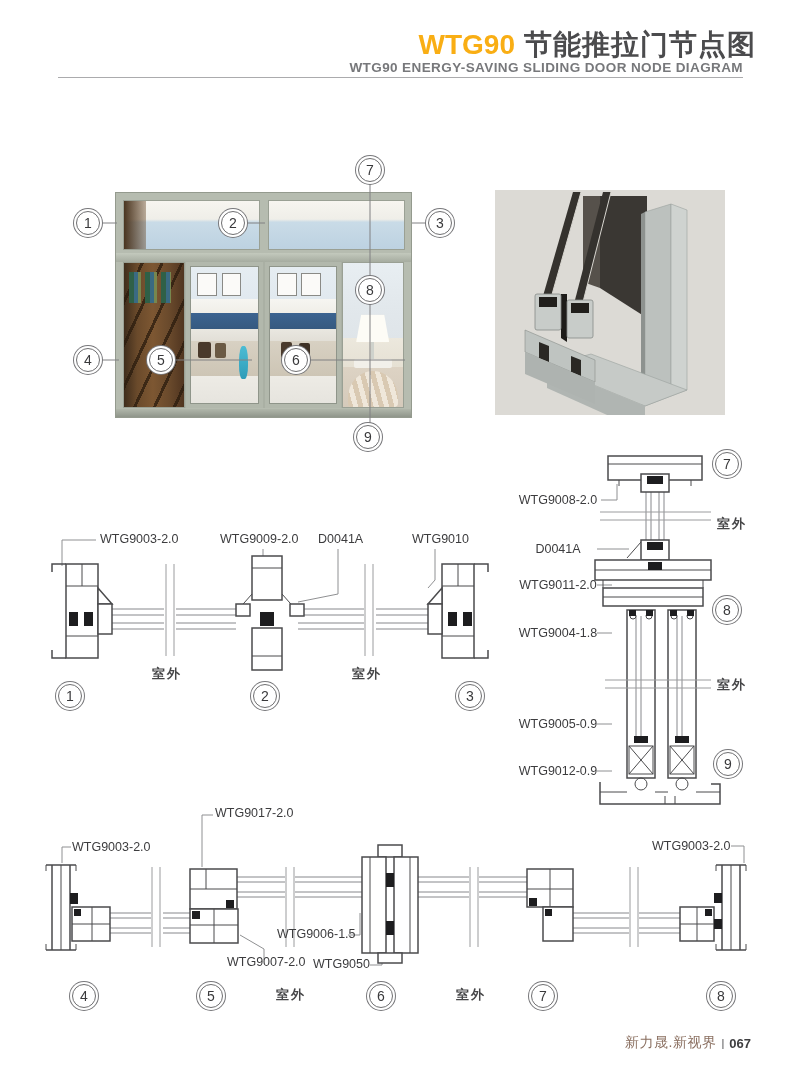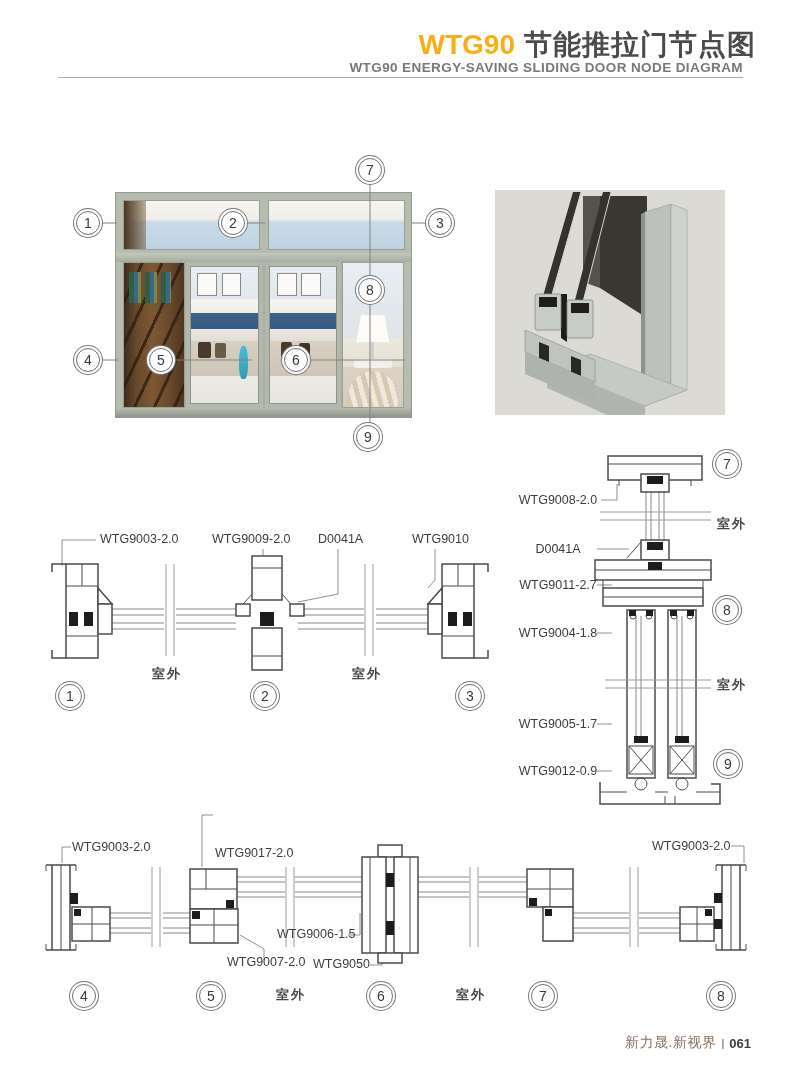--- a/index.html
+++ b/index.html
@@ -175,21 +175,21 @@
       <path d="M402,60 L388,76 H402 Z" fill="#fff"></path>
       <rect x="388" y="76" width="14" height="30" fill="#fff"></rect>
     </g>
     <rect class="blk" x="29" y="84" width="9" height="14"></rect>
     <rect class="blk" x="44" y="84" width="9" height="14"></rect>
     <rect class="blk" x="220" y="84" width="14" height="14"></rect>
     <rect class="blk" x="408" y="84" width="9" height="14"></rect>
     <rect class="blk" x="423" y="84" width="9" height="14"></rect>
   </svg>
   <div class="lbl" style="left:100px;top:532px;">WTG9003-2.0</div>
-  <div class="lbl" style="left:212px;top:532px;">WTG9009-2.0</div>
+  <div class="lbl" style="left:220px;top:532px;">WTG9009-2.0</div>
   <div class="lbl" style="left:318px;top:532px;">D0041A</div>
   <div class="lbl" style="left:412px;top:532px;">WTG9010</div>
   <div class="outdoor" style="left:152px;top:665px;">室外</div>
   <div class="outdoor" style="left:352px;top:665px;">室外</div>
   <div class="callout" style="left:58px;top:684px;">1</div>
   <div class="callout" style="left:253px;top:684px;">2</div>
   <div class="callout" style="left:458px;top:684px;">3</div>
 
   <svg class="dwg" style="left:515px;top:448px;" width="245" height="360" viewBox="0 0 245 360">
     <g class="ld">
@@ -242,23 +242,23 @@
     <rect class="blk" x="133" y="114" width="14" height="8"></rect>
     <rect class="blk" x="114" y="162" width="7" height="6"></rect>
     <rect class="blk" x="131" y="162" width="7" height="6"></rect>
     <rect class="blk" x="155" y="162" width="7" height="6"></rect>
     <rect class="blk" x="172" y="162" width="7" height="6"></rect>
     <rect class="blk" x="119" y="288" width="14" height="7"></rect>
     <rect class="blk" x="160" y="288" width="14" height="7"></rect>
   </svg>
   <div class="lbl lbl-r" style="left:516px;top:493px;">WTG9008-2.0</div>
   <div class="lbl lbl-r" style="left:516px;top:542px;">D0041A</div>
-  <div class="lbl lbl-r" style="left:516px;top:578px;">WTG9011-2.7</div>
+  <div class="lbl lbl-r" style="left:516px;top:578px;">WTG9011-2.0</div>
   <div class="lbl lbl-r" style="left:516px;top:626px;">WTG9004-1.8</div>
-  <div class="lbl lbl-r" style="left:516px;top:717px;">WTG9005-1.7</div>
+  <div class="lbl lbl-r" style="left:516px;top:717px;">WTG9005-0.9</div>
   <div class="lbl lbl-r" style="left:516px;top:764px;">WTG9012-0.9</div>
   <div class="outdoor" style="left:717px;top:515px;">室外</div>
   <div class="outdoor" style="left:717px;top:676px;">室外</div>
   <div class="callout" style="left:715px;top:452px;">7</div>
   <div class="callout" style="left:715px;top:598px;">8</div>
   <div class="callout" style="left:716px;top:752px;">9</div>
 
   <svg class="dwg" style="left:40px;top:805px;" width="720" height="165" viewBox="0 0 720 165">
     <g class="ld">
       <polyline points="173,10 162,10 162,62"></polyline>
@@ -302,33 +302,33 @@
     <rect class="blk" x="186" y="95" width="8" height="8"></rect>
     <rect class="blk" x="152" y="106" width="8" height="8"></rect>
     <rect class="blk" x="346" y="68" width="8" height="14"></rect>
     <rect class="blk" x="346" y="116" width="8" height="14"></rect>
     <rect class="blk" x="489" y="93" width="8" height="8"></rect>
     <rect class="blk" x="505" y="104" width="7" height="7"></rect>
     <rect class="blk" x="665" y="104" width="7" height="7"></rect>
     <rect class="blk" x="674" y="88" width="8" height="10"></rect>
     <rect class="blk" x="674" y="114" width="8" height="10"></rect>
   </svg>
-  <div class="lbl" style="left:215px;top:806px;margin-top:40px;">WTG9017-2.0</div>
+  <div class="lbl" style="left:215px;top:806px;">WTG9017-2.0</div>
   <div class="lbl" style="left:72px;top:840px;">WTG9003-2.0</div>
   <div class="lbl" style="left:277px;top:927px;">WTG9006-1.5</div>
   <div class="lbl" style="left:227px;top:955px;">WTG9007-2.0</div>
   <div class="lbl" style="left:313px;top:957px;">WTG9050</div>
   <div class="lbl" style="left:652px;top:839px;">WTG9003-2.0</div>
   <div class="outdoor" style="left:276px;top:986px;">室外</div>
   <div class="outdoor" style="left:456px;top:986px;">室外</div>
   <div class="callout" style="left:72px;top:984px;">4</div>
   <div class="callout" style="left:199px;top:984px;">5</div>
   <div class="callout" style="left:369px;top:984px;">6</div>
   <div class="callout" style="left:531px;top:984px;">7</div>
   <div class="callout" style="left:709px;top:984px;">8</div>
 
   <div class="footer">
     <span class="footer-brand">新力晟.新视界</span>
     <span class="footer-div">|</span>
-    <span class="footer-page">061</span>
+    <span class="footer-page">067</span>
   </div>
 
 </div>
 
 </body></html>

